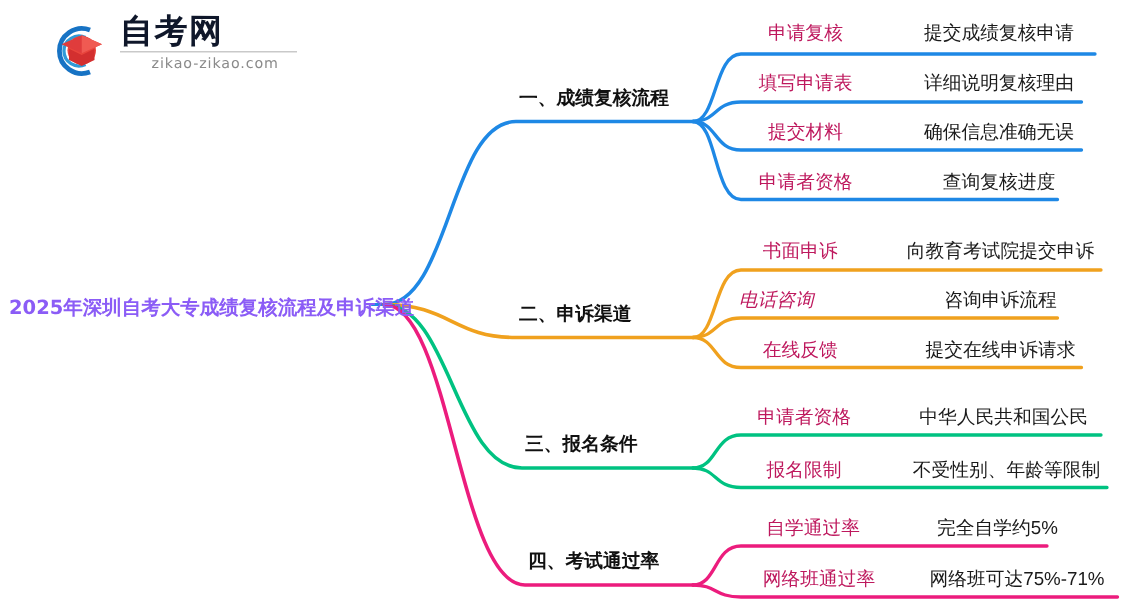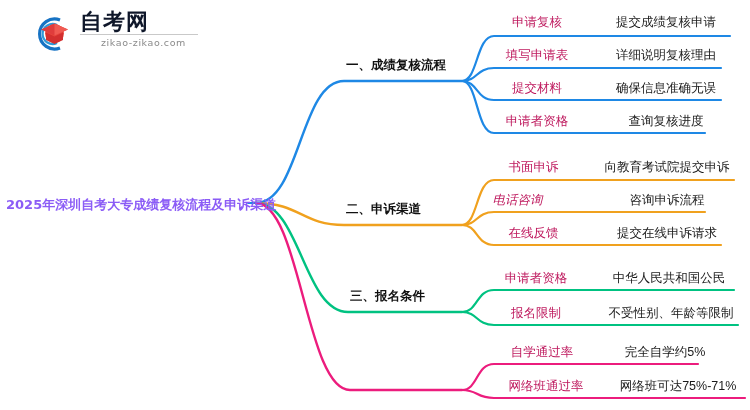--- a/index.html
+++ b/index.html
@@ -100,20 +100,21 @@
     <path d="M256,203 C300,203 306,390 350,390 L462,390" stroke="#EC1C7D" stroke-width="2.4"></path>
     <path d="M462,390 C478,390 476,364 494,364 L698,364" stroke="#EC1C7D" stroke-width="2.2"></path>
     <path d="M462,390 C478,390 476,398 494,398 L745,398" stroke="#EC1C7D" stroke-width="2.2"></path>
   </svg>
 
   <div class="label root-title">2025年深圳自考大专成绩复核流程及申诉渠道</div>
 
   <div class="label branch-title" style="left:346px;top:57px;">一、成绩复核流程</div>
   <div class="label branch-title" style="left:346px;top:201px;">二、申诉渠道</div>
   <div class="label branch-title" style="left:350px;top:288px;">三、报名条件</div>
+  <div class="label branch-title" style="left:352px;top:366px;">四、考试通过率</div>
 
   <div class="cell" style="left:482px;top:10px;width:110px;height:24px;">
     <span class="leaf-key">申请复核</span>
   </div>
   <div class="cell" style="left:596px;top:10px;width:140px;height:24px;">
     <span class="leaf-val">提交成绩复核申请</span>
   </div>
 
   <div class="cell" style="left:482px;top:43px;width:110px;height:24px;">
     <span class="leaf-key">填写申请表</span>

